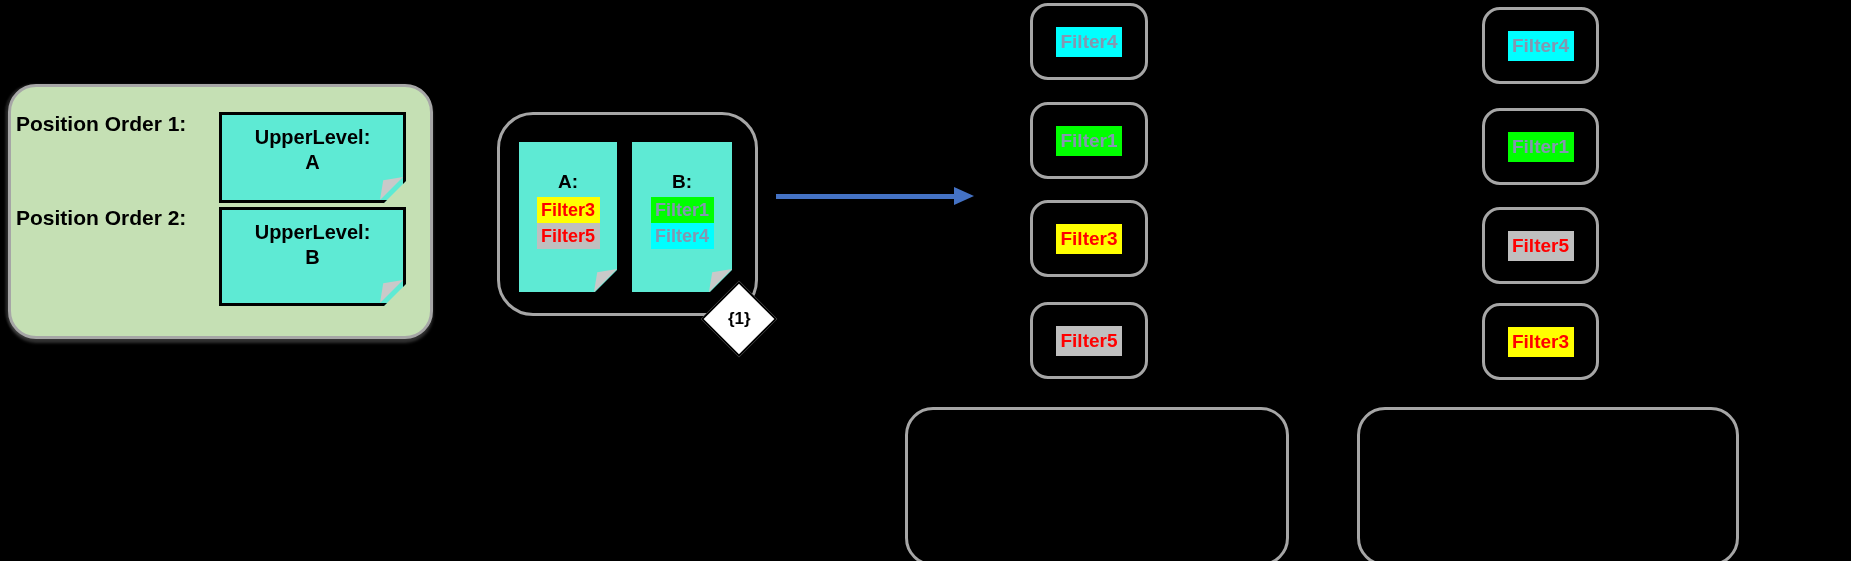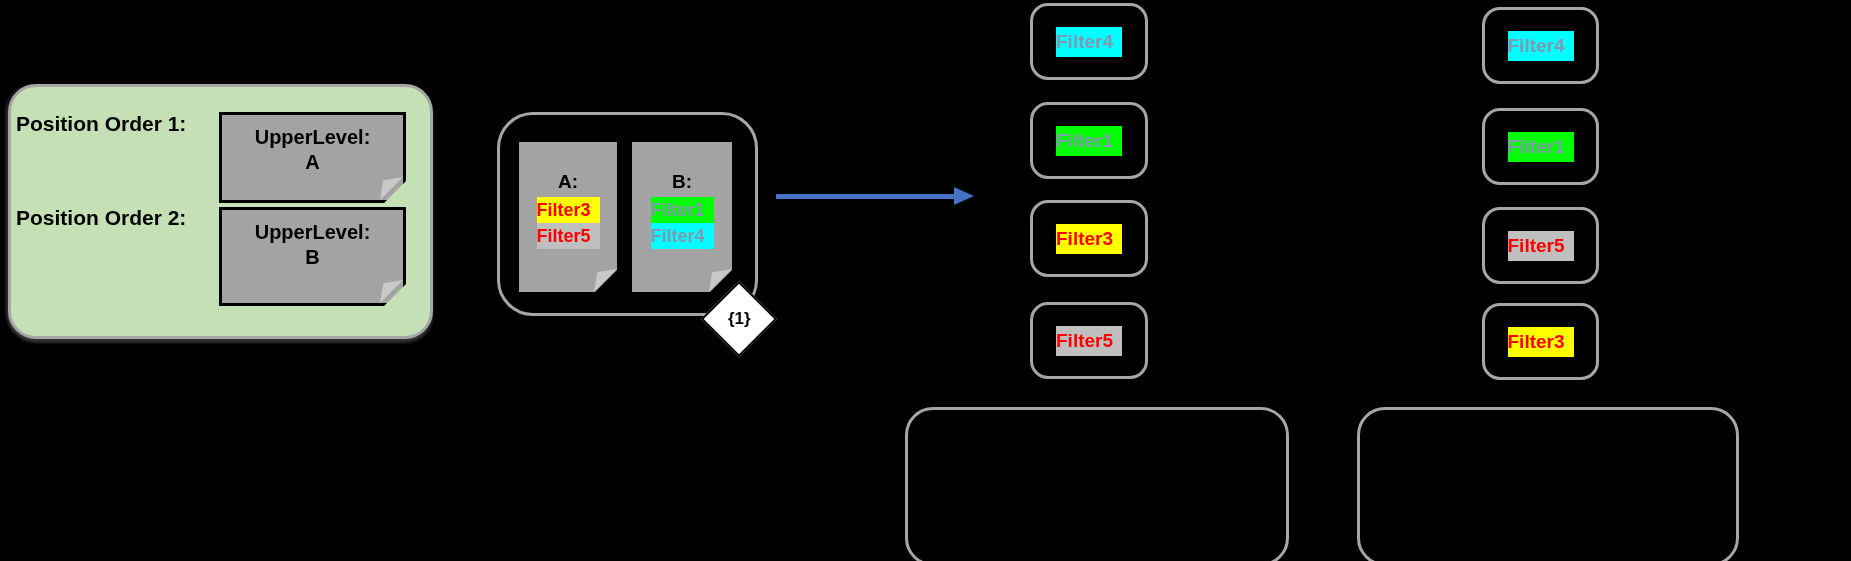--- a/index.html
+++ b/index.html
@@ -16,21 +16,21 @@
     box-shadow:0 4px 3px rgba(90,90,90,.55), -3px 0 2px rgba(90,90,90,.35);
   }
   .legend-label{
     font-weight:bold; font-size:21px; color:#000; white-space:nowrap;
   }
   .legend-label.row1{left:16px; top:112px;}
   .legend-label.row2{left:16px; top:206px;}
 
   
   .note{
-    background:#a3a3a3;
+    background:#5eead4;
     display:flex; flex-direction:column; align-items:center;
     clip-path:polygon(0 0,100% 0,100% calc(100% - 22px),calc(100% - 22px) 100%,0 100%);
   }
   .note.bordered{border:3px solid #000;}
   .note-fold{
     position:absolute; right:0; bottom:0; width:23px; height:23px;
     background:#c9c9c9;
     clip-path:polygon(0 100%,100% 0,14% 14%);
   }
   .legend-note-a{left:219px; top:112px; width:181px; height:85px;}
@@ -42,21 +42,21 @@
   .source-panel{
     left:497px; top:112px; width:255px; height:198px;
     background:#000; border:3px solid #a6a6a6; border-radius:36px;
   }
   .source-note{height:150px; top:142px;}
   .source-note-a{left:519px; width:98px;}
   .source-note-b{left:632px; width:100px;}
   .source-note .note-title{margin-top:28px; font-size:19px;}
   .chip-stack{margin-top:3px; display:flex; flex-direction:column; align-items:center;}
   .chip{
-    font-weight:bold; font-size:18px; 
+    font-weight:bold; font-size:18px; text-align:center;
     width:63px; height:26px; line-height:26px; white-space:nowrap;
   }
 
   
   .diamond{
     left:712px; top:292px; width:50px; height:50px;
     background:#fff; border:2px solid #000; transform:rotate(45deg);
     display:flex; align-items:center; justify-content:center; z-index:5;
   }
   .diamond-label{transform:rotate(-45deg); font-weight:bold; font-size:17px; color:#000;}

